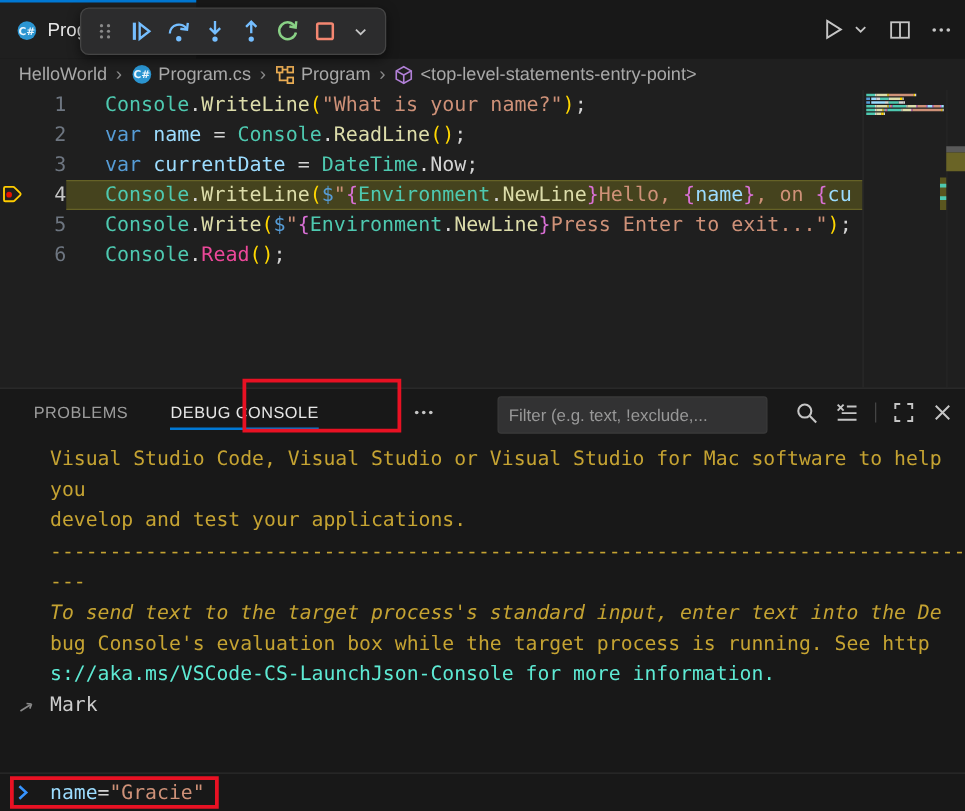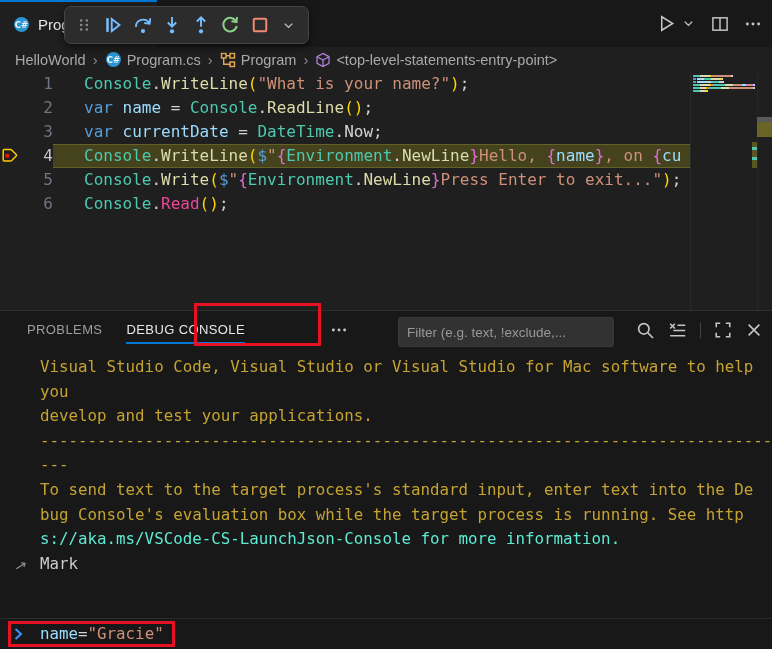--- a/index.html
+++ b/index.html
@@ -44,21 +44,21 @@
   .mini-seg{height:2px;}
   .overview-ruler{position:absolute;left:757px;top:0;width:15px;height:238px;border-left:1px solid #262626;}
   .ruler-gray{position:absolute;left:757px;top:45px;width:15px;height:5px;background:#6e6e6e;opacity:.75;}
   .ruler-olive{position:absolute;left:757px;top:50px;width:15px;height:15px;background:#6a6426;}
   .mini-strip{position:absolute;left:752px;top:70px;width:5px;height:26px;background:#5a561f;}
   .mini-tick{position:absolute;left:752px;width:5px;height:3px;background:#4ec9b0;}
 
   
   .panel{position:absolute;left:0;top:310px;width:772px;height:339px;background:#181818;border-top:1px solid #2f2f2f;}
   .panel-header{position:relative;height:38px;}
-  .ptabs{position:absolute;left:27px;top:0;height:38px;display:flex;gap:24px;align-items:flex-start;}
+  .ptabs{position:absolute;left:27px;top:0;height:38px;display:flex;gap:34px;align-items:flex-start;}
   .ptab{font-size:13px;letter-spacing:.4px;color:#9d9d9d;line-height:38px;position:relative;cursor:pointer;}
   .ptab.active{color:#e7e7e7;}
   .ptab.active::after{content:"";position:absolute;left:0;right:0;bottom:5px;height:2px;background:#0078d4;}
   .ptab-more{position:absolute;left:330px;top:0;height:38px;display:flex;align-items:center;}
   .filter{position:absolute;left:398px;top:6px;width:216px;height:30px;}
   .filter input{width:100%;height:100%;background:#323233;border:1px solid #3a3a3a;border-radius:3px;
        color:#bbbbbb;font-size:13.5px;padding:0 8px;outline:none;font-family:"Liberation Sans",sans-serif;}
   .filter input::placeholder{color:#989898;}
   .picons{position:absolute;right:9px;top:0;height:38px;display:flex;align-items:center;gap:13px;}
   .psep{width:1px;height:16px;background:#444;}
@@ -367,21 +367,21 @@
             </svg>
           </span>
         </div>
     </div>
     <div class="console-output" id="console-output">
         <div class="crow" style="color: rgb(197, 163, 50);"><span>Visual Studio Code, Visual Studio or Visual Studio for Mac software to help</span></div>
         <div class="crow" style="color: rgb(197, 163, 50);"><span>you</span></div>
         <div class="crow" style="color: rgb(197, 163, 50);"><span>develop and test your applications.</span></div>
         <div class="crow" style="color: rgb(197, 163, 50);"><span>-----------------------------------------------------------------------------</span></div>
         <div class="crow" style="color: rgb(197, 163, 50);"><span>---</span></div>
-        <div class="crow" style="color: rgb(197, 163, 50);"><span>To send text to the target process's standard input, enter text into the De</span></div>
+        <div class="crow" style="color: rgb(197, 163, 50); font-style: italic;"><span>To send text to the target process's standard input, enter text into the De</span></div>
         <div class="crow" style="color: rgb(197, 163, 50);"><span>bug Console's evaluation box while the target process is running. See http</span></div>
         <div class="crow" style="color: #5eead4;"><span>s://aka.ms/VSCode-CS-LaunchJson-Console for more information.</span></div>
         <div class="crow" style="color: rgb(204, 204, 204);"><span class="arrow"><svg width="15" height="15" viewBox="0 0 16 16" fill="none" stroke="#8a8a8a" stroke-width="1.4">
               <path d="M2.5 11.5 12 5.5M12 5.5l-4.3-.4M12 5.5l-1.5 4"></path>
             </svg></span><span>Mark</span></div>
       </div>
     <div class="console-input">
       <span class="chev"><svg width="16" height="16" viewBox="0 0 16 16" fill="none" stroke="#3794ff" stroke-width="2">
             <path d="M5.5 3 11 8l-5.5 5"></path>
           </svg></span>

